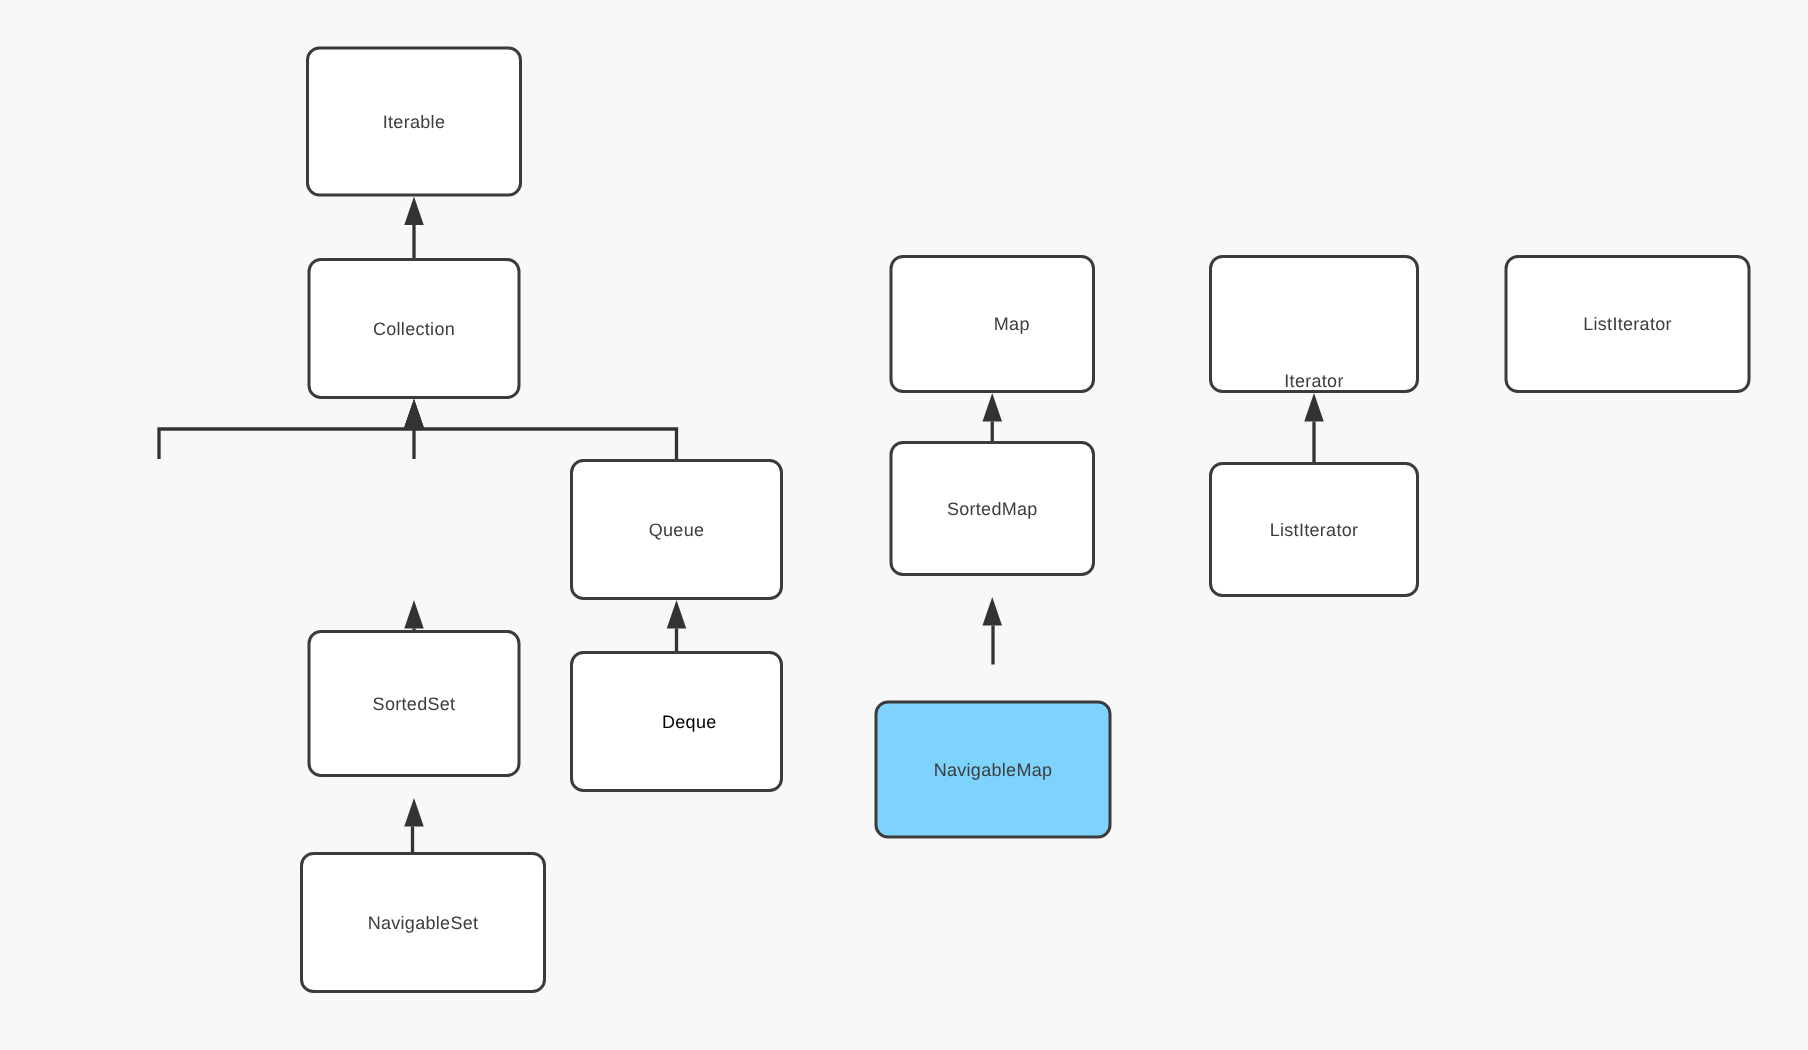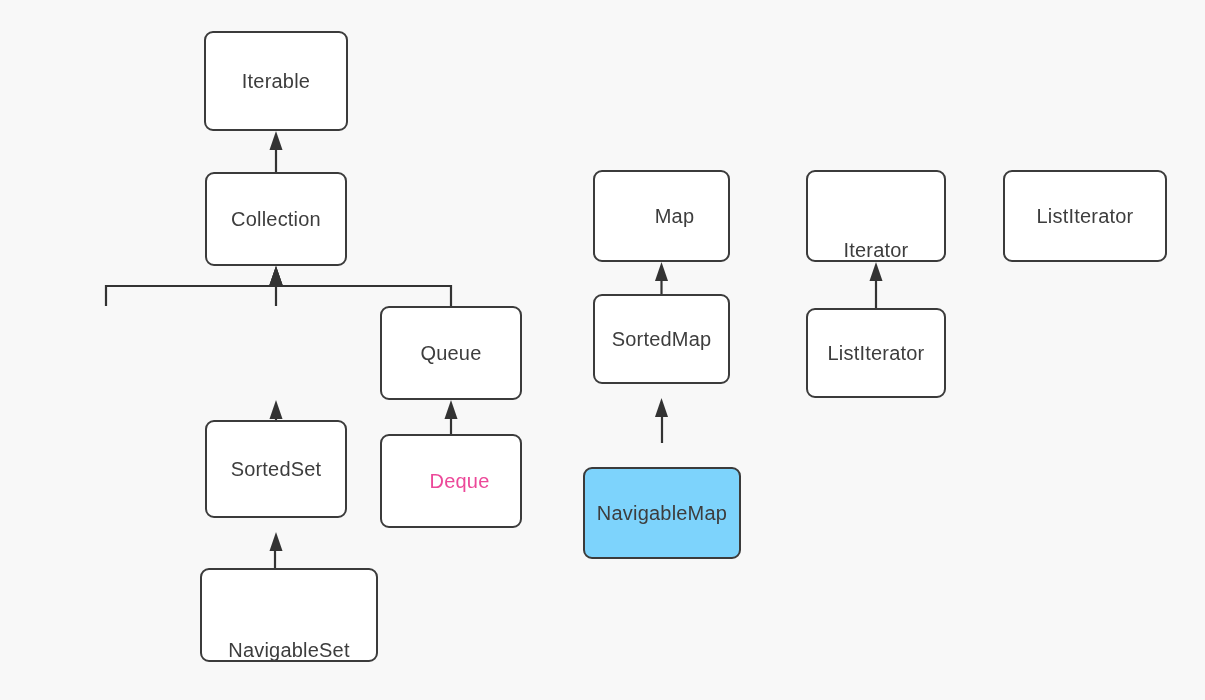--- a/index.html
+++ b/index.html
@@ -33,21 +33,21 @@
     background: #ffffff;
     border: 2px solid #3b3b3b;
     border-radius: 9px;
     display: flex;
     align-items: center;
     justify-content: center;
     z-index: 2;
   }
   .node-label {
     font-family: "Liberation Sans", sans-serif;
-    font-size: 20px;
+    font-size: 12px;
     color: #3d3d3d;
     letter-spacing: 0.2px;
     line-height: 1;
     white-space: nowrap;
     text-align: center;
   }
 </style>
 </head>
 <body>
 
@@ -84,23 +84,23 @@
   <div class="node" id="node-collection" style="left: 205px; top: 172px; width: 142px; height: 94px; background: rgb(255, 255, 255); border-color: rgb(59, 59, 59);">
     <span class="node-label" style="color: rgb(61, 61, 61);">Collection</span>
   </div>
   <div class="node" id="node-queue" style="left: 380px; top: 306px; width: 142px; height: 94px; background: rgb(255, 255, 255); border-color: rgb(59, 59, 59);">
     <span class="node-label" style="color: rgb(61, 61, 61);">Queue</span>
   </div>
   <div class="node" id="node-sortedset" style="left: 205px; top: 420px; width: 142px; height: 98px; background: rgb(255, 255, 255); border-color: rgb(59, 59, 59);">
     <span class="node-label" style="color: rgb(61, 61, 61);">SortedSet</span>
   </div>
   <div class="node" id="node-deque" style="left: 380px; top: 434px; width: 142px; height: 94px; background: rgb(255, 255, 255); border-color: rgb(59, 59, 59);">
-    <span class="node-label" style="color: #ec4899; margin-left: 17px;">Deque</span>
+    <span class="node-label" style="color: #000000; margin-left: 17px;">Deque</span>
   </div>
-  <div class="node" id="node-navigableset" style="left: 200px; top: 568px; width: 178px; height: 94px; background: rgb(255, 255, 255); border-color: rgb(59, 59, 59); align-items: flex-end;">
+  <div class="node" id="node-navigableset" style="left: 200px; top: 568px; width: 164px; height: 94px; background: rgb(255, 255, 255); border-color: rgb(59, 59, 59);">
     <span class="node-label" style="color: rgb(61, 61, 61);">NavigableSet</span>
   </div>
   <div class="node" id="node-map" style="left: 593px; top: 170px; width: 137px; height: 92px; background: rgb(255, 255, 255); border-color: rgb(59, 59, 59); padding-left: 26px;">
     <span class="node-label" style="color: rgb(61, 61, 61);">Map</span>
   </div>
   <div class="node" id="node-sortedmap" style="left: 593px; top: 294px; width: 137px; height: 90px; background: rgb(255, 255, 255); border-color: rgb(59, 59, 59);">
     <span class="node-label" style="color: rgb(61, 61, 61);">SortedMap</span>
   </div>
   <div class="node" id="node-navigablemap" style="left: 583px; top: 443px; width: 158px; height: 92px; background: #7dd3fc; border-color: rgb(59, 59, 59); margin-top: 24px;">
     <span class="node-label" style="color: rgb(61, 61, 61);">NavigableMap</span>

